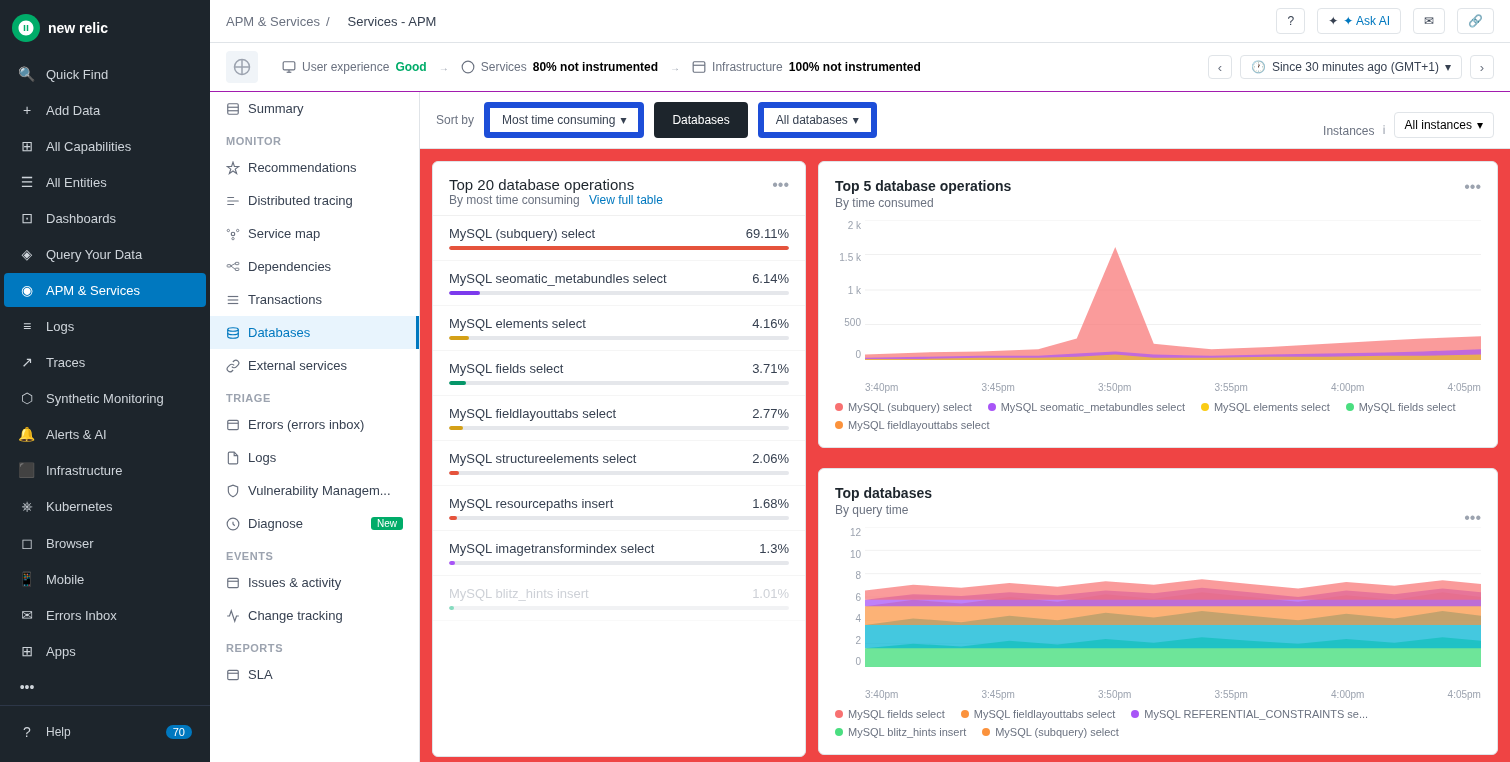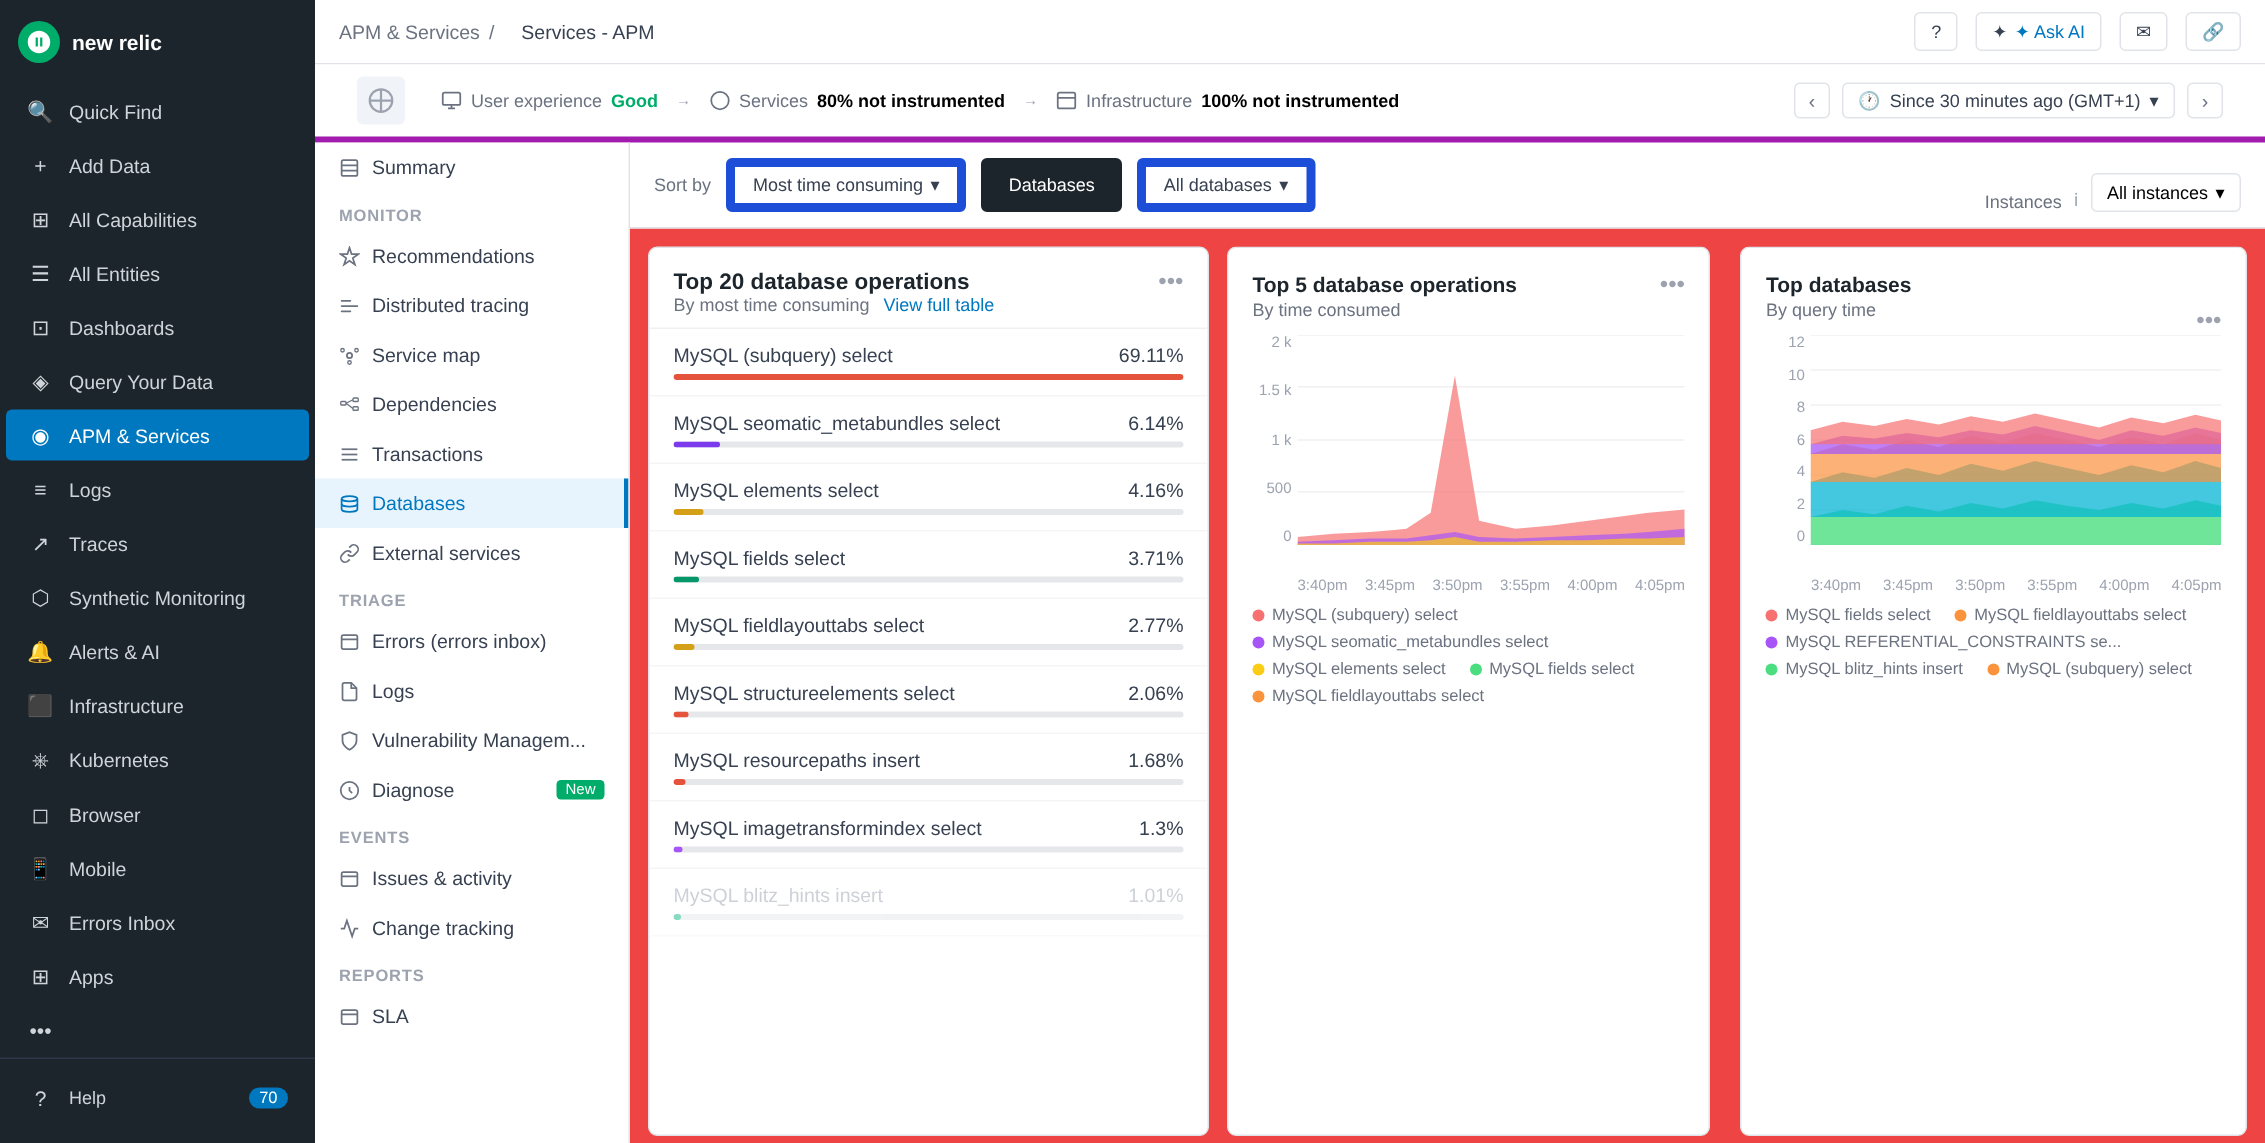--- a/index.html
+++ b/index.html
@@ -20,21 +20,21 @@
     .main { flex: 1; display: flex; flex-direction: column; overflow: hidden; background: #fff; }
 
     
     .top-bar { display: flex; align-items: center; padding: 8px 16px; border-bottom: 1px solid #e0e4e8; background: #fff; gap: 12px; }
     .breadcrumb { display: flex; align-items: center; gap: 6px; font-size: 13px; color: #0078bf; }
     .breadcrumb span { color: #6b7280; }
     .top-bar-right { margin-left: auto; display: flex; align-items: center; gap: 12px; }
     .top-bar-btn { display: flex; align-items: center; gap: 5px; padding: 5px 10px; border: 1px solid #e0e4e8; border-radius: 4px; cursor: pointer; font-size: 12px; background: #fff; color: #374151; }
 
     
-    .status-bar { display: flex; align-items: center; padding: 8px 28px; border-bottom: 4px solid #a21caf; background: #fff; gap: 0; }
+    .status-bar { display: flex; align-items: center; padding: 8px 16px; border-bottom: 1px solid #a21caf; background: #fff; gap: 0; }
     .service-icon { width: 32px; height: 32px; background: #f0f4f8; border-radius: 4px; display: flex; align-items: center; justify-content: center; margin-right: 16px; color: #6b7280; font-size: 16px; }
     .status-pill { display: flex; align-items: center; gap: 6px; font-size: 12px; color: #374151; padding: 0 8px; }
     .status-pill .label { color: #6b7280; }
     .status-good { color: #00ac69; font-weight: 600; }
     .status-warn { color: #000000; font-weight: 700; }
     .arrow { color: #9ca3af; font-size: 10px; padding: 0 4px; }
     .status-bar-right { margin-left: auto; display: flex; align-items: center; gap: 8px; }
     .time-selector { display: flex; align-items: center; gap: 6px; border: 1px solid #e0e4e8; border-radius: 4px; padding: 4px 10px; font-size: 12px; cursor: pointer; color: #374151; }
     .chevron-nav { width: 24px; height: 24px; display: flex; align-items: center; justify-content: center; border: 1px solid #e0e4e8; border-radius: 4px; cursor: pointer; color: #6b7280; }
 
@@ -55,26 +55,26 @@
     .filter-bar { display: flex; align-items: center; gap: 10px; padding: 10px 16px; background: #fff; border-bottom: 1px solid #e0e4e8; }
     .filter-label { font-size: 12px; color: #6b7280; }
     .filter-btn { display: flex; align-items: center; gap: 5px; padding: 5px 12px; border: 6px solid #1d4ed8; border-radius: 4px; background: #fff; font-size: 12px; cursor: pointer; color: #374151; }
     .filter-btn.active { background: #1d252c; color: #fff; border-color: #1d252c; }
     .filter-right { margin-left: auto; display: flex; align-items: flex-end; gap: 8px; font-size: 12px; color: #6b7280; margin-top: 10px; }
     .instances-btn { display: flex; align-items: center; gap: 5px; padding: 5px 10px; border: 1px solid #e0e4e8; border-radius: 4px; background: #fff; font-size: 12px; cursor: pointer; }
 
     
     .panels { display: flex; gap: 12px; padding: 12px; height: calc(100% - 50px); }
     .left-panel { flex: 1; background: #fff; border-radius: 6px; border: 1px solid #e0e4e8; overflow-y: auto; min-width: 0; }
-    .right-panel { width: 680px; min-width: 680px; display: flex; flex-direction: row; gap: 20px; overflow-y: auto; }
+    .right-panel { width: 680px; min-width: 680px; display: flex; flex-direction: column; gap: 20px; overflow-y: auto; }
     .chart-card { background: #fff; border-radius: 6px; border: 1px solid #e0e4e8; padding: 16px; }
 
     
     .panel-header { display: flex; align-items: flex-start; padding: 14px 16px 8px; border-bottom: 1px solid #f0f0f0; }
-    .panel-title { font-size: 15px; font-weight: 700; }
+    .panel-title { font-size: 15px; font-weight: 400; }
     .panel-subtitle { font-size: 12px; color: #6b7280; }
     .panel-subtitle a { color: #0078bf; text-decoration: none; }
     .panel-menu { margin-left: auto; color: #9ca3af; cursor: pointer; font-size: 16px; }
 
     
     .db-row { padding: 10px 16px; border-bottom: 1px solid #f5f5f5; }
     .db-row-header { display: flex; justify-content: space-between; align-items: center; margin-bottom: 5px; }
     .db-name { font-size: 13px; color: #374151; }
     .db-pct { font-size: 13px; color: #374151; }
     .progress-bar { height: 4px; background: #e5e7eb; border-radius: 2px; overflow: hidden; }

